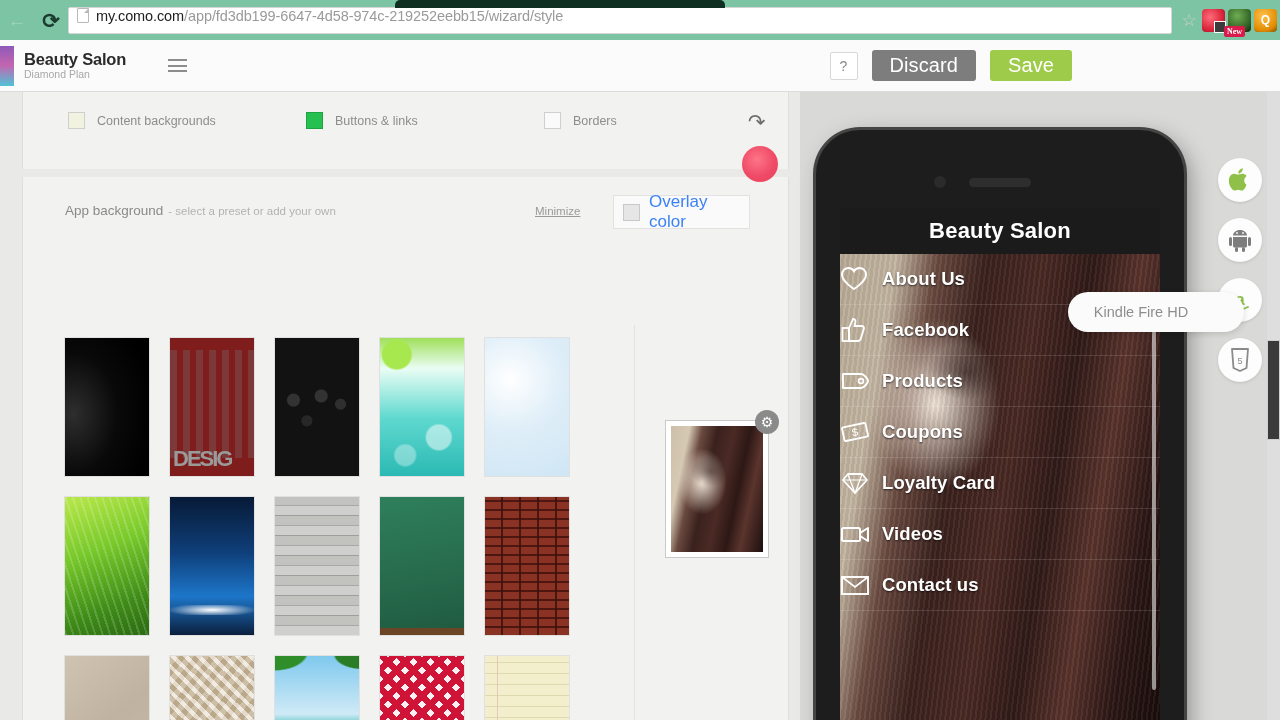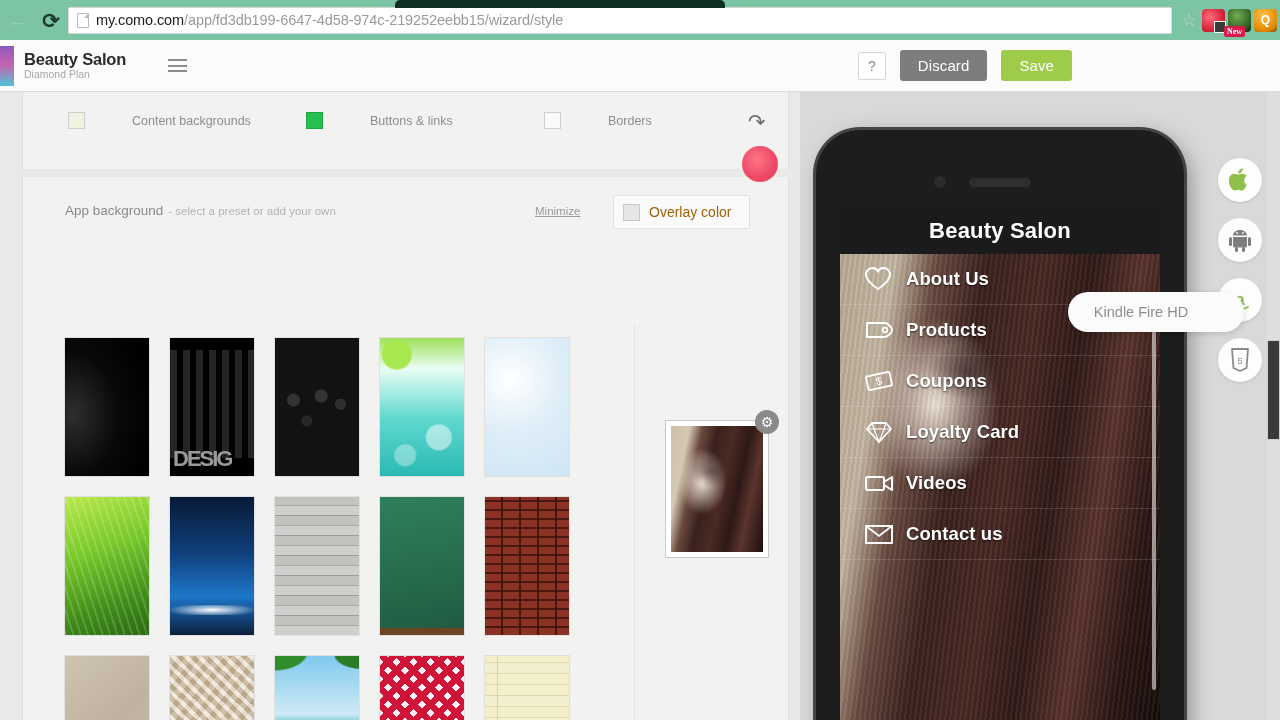--- a/index.html
+++ b/index.html
@@ -18,21 +18,21 @@
   }
   .chrome-tabstrip {
     position: absolute; left: 395px; top: 0; width: 330px; height: 8px;
     background: #0f2f22; border-radius: 5px 5px 0 0;
   }
   .nav-btn { width: 34px; height: 40px; display: flex; align-items: center; justify-content: center; }
   .back-arrow { color: #9fd5bd; font-size: 19px; line-height: 1; }
   .reload-icon { color: #1c3b30; font-size: 21px; font-weight: bold; line-height: 1; }
   .omnibox {
     flex: 1; height: 27px; background: #ffffff; border-radius: 2px;
-    display: flex; align-items: center; padding: 0 8px; margin-right: 4px;
+    display: flex; align-items: flex-start; padding: 0 8px; margin-right: 4px;
     border: 1px solid #d6d6d6;
   }
   .page-icon {
     width: 12px; height: 15px; background: #fff; border: 1px solid #b9b9b9;
     border-radius: 1px; margin-right: 7px; position: relative; flex: none;
   }
   .page-icon:after {
     content:""; position:absolute; right:-1px; top:-1px; border-width: 0 0 5px 5px;
     border-style: solid; border-color: transparent transparent #b9b9b9 transparent;
   }
@@ -72,42 +72,42 @@
   .hamburger { margin-left: 42px; display: flex; flex-direction: column; gap: 3.5px; cursor: pointer; }
   .hamburger i { display: block; width: 19px; height: 2px; background: #8c8c8c; }
   .header-actions { margin-left: auto; display: flex; align-items: center; gap: 14px; padding-right: 208px; }
   .help-btn {
     width: 28px; height: 28px; border: 1px solid #d8d8d8; background: #fff;
     color: #888; font-size: 14px; display: flex; align-items: center; justify-content: center;
     border-radius: 2px; cursor: pointer;
   }
   .btn {
     height: 31px; padding: 0 18px; border: none; border-radius: 3px;
-    font-size: 15px; color: #fff; cursor: pointer; letter-spacing: 0.1px;
+    font-size: 20px; color: #fff; cursor: pointer; letter-spacing: 0.1px;
     display: flex; align-items: center; justify-content: center;
     font-family: "Liberation Sans", sans-serif;
   }
   .btn-grey { background: #7d7d7d; }
   .btn-green { background: #9ecb49; }
 
   
   .editor-pane {
     position: absolute; left: 0; top: 92px; width: 800px; height: 628px;
     background: #e9e9e7; overflow: hidden;
   }
   .card {
     position: absolute; left: 22px; top: 0px; width: 767px; background: #f2f2f0;
     border-left: 1px solid #dedede; border-right: 1px solid #dedede;
   }
   .legend-card { top: 0; height: 77px; background: #f2f2f0; }
   .legend-grid {
     position: absolute; left: 45px; top: 16px; display: grid;
     grid-template-columns: 238px 238px auto; grid-template-rows: 25px 25px; align-items: center;
   }
-  .legend-item { display: flex; align-items: center; gap: 35px; }
+  .legend-item { display: flex; align-items: center; }
   .sw { width: 17px; height: 17px; border: 1px solid #cfcfcf; margin-right: 12px; flex: none; }
   .legend-label { font-size: 12.5px; color: #8d8d8d; }
   .undo-icon {
     position: absolute; right: 22px; top: 18px; font-size: 21px; color: #6d6d6d;
     transform: scaleX(-1); cursor: pointer;
   }
 
   .bg-card { top: 85px; height: 572px; background: #f2f2f0; }
   .bg-head { position: absolute; left: 42px; top: 26px; display: flex; align-items: baseline; }
   .bg-title { font-size: 13.5px; color: #8a8a8a; }
@@ -115,21 +115,21 @@
   .minimize {
     position: absolute; left: 512px; top: 28px; font-size: 11.5px; color: #9a9a9a;
     text-decoration: underline; cursor: pointer;
   }
   .overlay-box {
     position: absolute; left: 590px; top: 18px; width: 137px; height: 34px;
     background: #fafafa; border: 1px solid #e2e2e2; display: flex; align-items: center;
     padding-left: 9px; cursor: pointer;
   }
   .overlay-sw { width: 17px; height: 17px; background: #e6e6e6; border: 1px solid #c9c9c9; margin-right: 9px; }
-  .overlay-label { font-size: 14px; color: #a16207; }
+  .overlay-label { font-size: 17px; color: #3b82f6; }
 
   .thumb-grid {
     position: absolute; left: 41px; top: 160px; width: 525px;
     display: grid; grid-template-columns: repeat(5, 86px); gap: 19px 19px;
   }
   .thumb { width: 86px; height: 140px; border: 1px solid #e0e0e0; cursor: pointer; overflow: hidden; position: relative; }
 
   .divider-v { position: absolute; left: 611px; top: 148px; width: 1px; height: 513px; background: #e2e2e2; }
 
   .sel-wrap { position: absolute; left: 642px; top: 243px; width: 104px; height: 138px; }
@@ -179,21 +179,21 @@
       linear-gradient(100deg,
         #b8aa96 0%, #c4b6a2 14%, #6a4a40 24%, #3a211d 36%,
         #492823 50%, #301a17 62%, #5a332c 74%, #2a1614 86%, #150b0a 100%);
   }
   .menu-photo:after {
     content:""; position:absolute; inset:0;
     background: repeating-linear-gradient(97deg, rgba(255,255,255,.05) 0 2px, rgba(0,0,0,.06) 2px 5px);
   }
   .menu-list { position: absolute; inset: 0; }
   .menu-item {
-    height: 51px; display: flex; align-items: center; padding-left: 24px;
+    height: 51px; display: flex; align-items: center; padding-left: 0;
     border-bottom: 1px solid rgba(255,255,255,.13); cursor: pointer;
   }
   .menu-icon { width: 42px; height: 30px; flex: none; display: flex; align-items: center; }
   .menu-icon svg { display: block; }
   .menu-label {
     color: #fff; font-size: 18.5px; font-weight: bold;
     text-shadow: 0 1px 2px rgba(0,0,0,.65); letter-spacing: 0.1px;
   }
   .phone-scroll {
     position: absolute; right: 4px; top: 56px; width: 4px; height: 380px;
@@ -294,21 +294,21 @@
         <span class="bg-sub">- select a preset or add your own</span>
       </div>
       <div class="minimize">Minimize</div>
       <div class="overlay-box">
         <span class="overlay-sw"></span>
         <span class="overlay-label">Overlay color</span>
       </div>
 
       <div class="thumb-grid">
         <div class="thumb" style="background:radial-gradient(ellipse 80px 110px at 10% 55%, #2e2e2e 0%, #090909 55%, #000 100%)"></div>
-        <div class="thumb" style="background:#000000">
+        <div class="thumb" style="background:#7f1d1d">
           <div style="position:absolute;inset:0;background:repeating-linear-gradient(90deg,rgba(120,120,120,.55) 0 7px,transparent 7px 13px);opacity:.55;top:12px;bottom:18px;"></div>
           <div style="position:absolute;left:3px;bottom:4px;color:#9a9a9a;font-size:22px;font-weight:bold;letter-spacing:-2px;font-family:'Liberation Sans',sans-serif;">DESIG</div>
         </div>
         <div class="thumb" style="background:#121212">
           <div style="position:absolute;inset:0;background:radial-gradient(circle at 22% 45%,rgba(90,90,90,.45) 0 6px,transparent 7px),radial-gradient(circle at 55% 42%,rgba(90,90,90,.45) 0 6px,transparent 7px),radial-gradient(circle at 78% 48%,rgba(90,90,90,.4) 0 5px,transparent 6px),radial-gradient(circle at 38% 60%,rgba(80,80,80,.35) 0 5px,transparent 6px);"></div>
         </div>
         <div class="thumb" style="background:linear-gradient(180deg,#9fe05a 0%,#eafdf4 22%,#5fd9cf 58%,#2bb9b4 100%)">
           <div style="position:absolute;inset:0;background:radial-gradient(circle at 20% 12%,#a8e84f 0 14px,transparent 16px),radial-gradient(circle at 70% 72%,rgba(255,255,255,.5) 0 12px,transparent 14px),radial-gradient(circle at 30% 85%,rgba(255,255,255,.35) 0 10px,transparent 12px);"></div>
         </div>
         <div class="thumb" style="background:radial-gradient(circle at 30% 30%,#ffffff 0%,#dfeef8 45%,#cfe6f5 100%)"></div>
@@ -373,20 +373,29 @@
 
             <div class="menu-item">
               <span class="menu-icon">
                   <svg width="28" height="26" viewBox="0 0 28 26">
                     <path d="M14 23C14 23 2 15.5 2 8.5 2 4.9 4.9 2 8.5 2 11 2 13 3.4 14 5.2 15 3.4 17 2 19.5 2 23.1 2 26 4.9 26 8.5 26 15.5 14 23 14 23Z" fill="none" stroke="#fff" stroke-width="2"></path>
                   </svg>
                 </span>
               <span class="menu-label">About Us</span>
             </div>
 
+            <div class="menu-item">
+              <span class="menu-icon">
+                  <svg width="28" height="28" viewBox="0 0 28 28">
+                    <path d="M9 12 L13 3 C15.5 3 16 5 15 8 L14.5 10 H22 C24 10 24.5 12 23.5 14 L21 22 C20.5 24 19.5 25 18 25 H9 Z" fill="none" stroke="#fff" stroke-width="1.8"></path>
+                    <rect x="2.5" y="12" width="6.5" height="13" fill="none" stroke="#fff" stroke-width="1.8"></rect>
+                  </svg>
+                </span>
+              <span class="menu-label">Facebook</span>
+            </div>
 
             <div class="menu-item">
               <span class="menu-icon">
                   <svg width="30" height="24" viewBox="0 0 30 24">
                     <path d="M3 5 H21 C24 5 28 10 28 12 C28 14 24 19 21 19 H3 Z" fill="none" stroke="#fff" stroke-width="1.9" stroke-linejoin="round"></path>
                     <circle cx="21" cy="12" r="2.4" fill="none" stroke="#fff" stroke-width="1.7"></circle>
                   </svg>
                 </span>
               <span class="menu-label">Products</span>
             </div>

